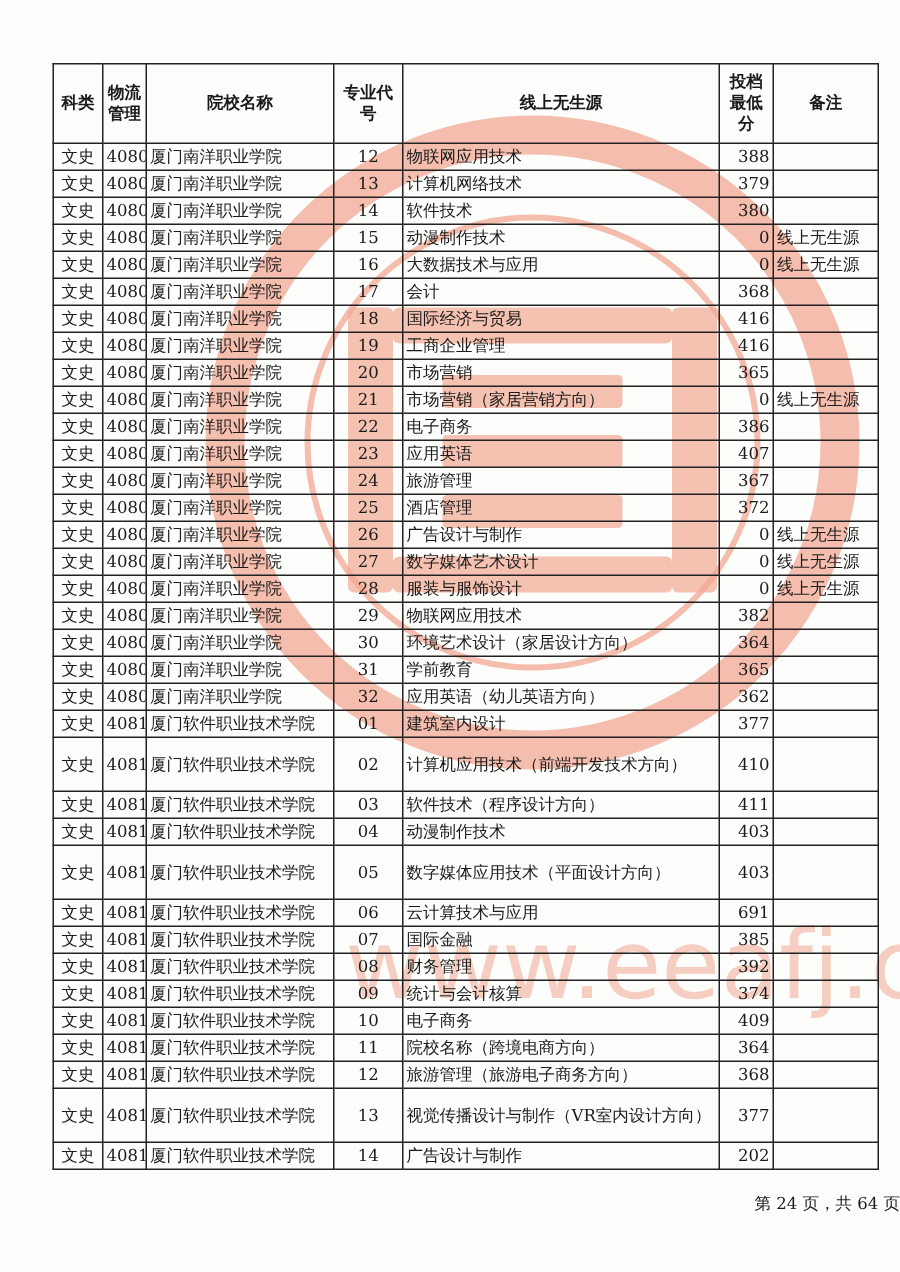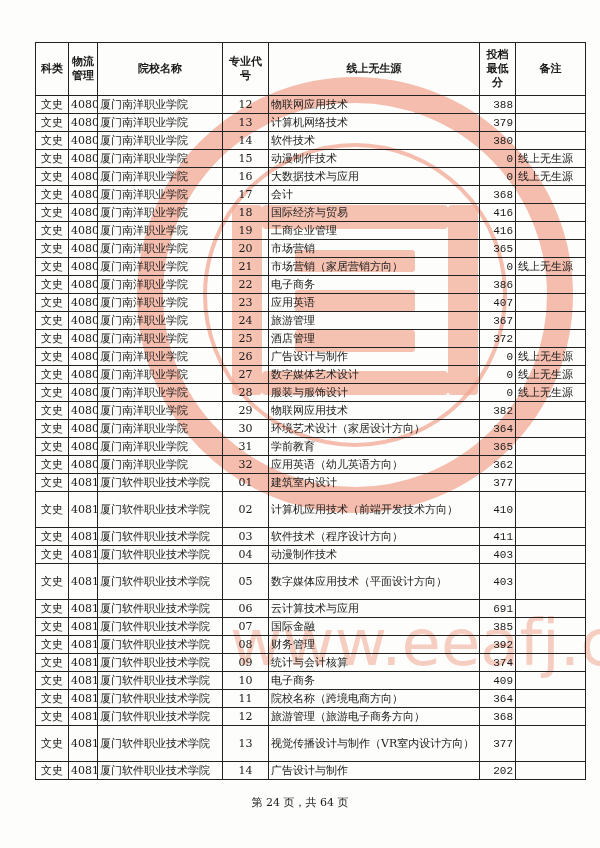--- a/index.html
+++ b/index.html
@@ -6,25 +6,25 @@
   body {
     width:600px; height:848px; background:#fdfdfb; position:relative; overflow:hidden;
     font-family:"DejaVu Serif","Liberation Serif",serif; color:#1a1a1a;
   }
   .watermark { position:absolute; left:0; top:0; width:600px; height:848px; pointer-events:none; z-index:0; }
   .page { position:absolute; left:35px; top:42px; z-index:1; }
   table { border-collapse:collapse; table-layout:fixed; width:550px; font-size:11px; }
   td, th { border:1px solid #222; padding:0 2px; height:17px; line-height:14px; overflow:hidden; white-space:nowrap; }
   th { font-family:"DejaVu Sans","Liberation Sans",sans-serif; font-weight:bold; font-size:11px; height:52px; text-align:center; line-height:14px; white-space:normal; }
   td.c { text-align:center; }
-  td.r { text-align:right; padding-right:2px;font-family:Liberation Mono, monospace; }
+  td.r { text-align:right; padding-right:2px; }
   td.l { text-align:left; }
   td.wrap { white-space:normal; line-height:15px; }
   tr.tall td { height:35px; }
-  .footer { position:absolute; top:795px; left:0; width:600px; text-align:center; font-size:11px; z-index:1; }
+  .footer { position:absolute; top:795px; left:0; width:600px; text-align:right; font-size:11px; z-index:1; }
 </style>
 </head>
 <body>
 
 <svg class="watermark" viewBox="0 0 600 848" xmlns="http://www.w3.org/2000/svg">
   <g fill="none" stroke="#f2a893" opacity="0.75">
     <circle cx="355" cy="295" r="205" stroke-width="26"></circle>
     <circle cx="355" cy="295" r="150" stroke-width="4"></circle>
   </g>
   <g fill="#f2a893" opacity="0.7">

